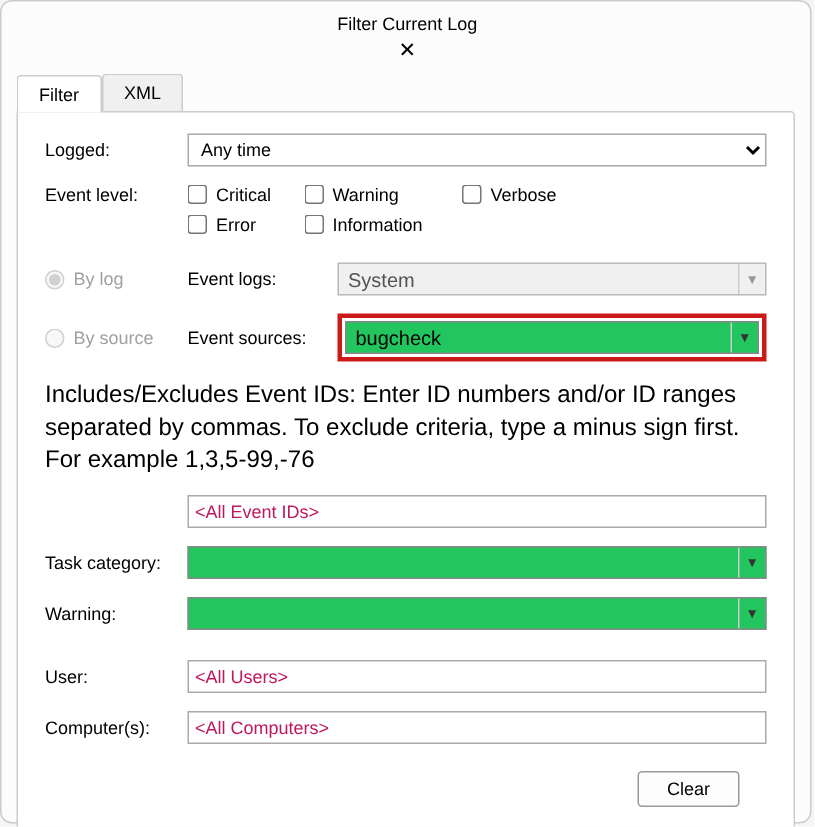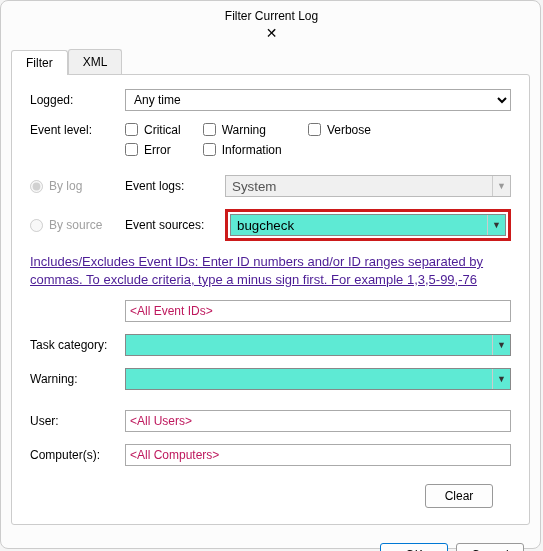--- a/index.html
+++ b/index.html
@@ -84,21 +84,21 @@
   background: #fff;
 }
 select.disabled, .combo.disabled {
   background: #f0f0f0;
   color: #666;
 }
 .combo {
   display: flex;
   border: 1px solid #888;
   height: 22px;
-  background: #5eead4;
+  background: #22c55e;
 }
 .combo.disabled { border-color: #bbb; }
 .combo input {
   border: none;
   flex: 1;
   padding: 1px 6px;
   background: transparent;
   outline: none;
 }
 .combo .caret {
@@ -135,25 +135,24 @@
   gap: 6px;
   width: 95px;
   color: #a0a0a0;
 }
 .radio-label input { width: 13px; height: 13px; }
 .highlight {
   border: 3px solid #cc1a1a;
   padding: 2px;
 }
 .desc {
-  font-size: 13px;
-  color: #4c1d95;
+  font-size: 16px;
+  color: #000000;
   line-height: 1.35;
   margin: 6px 0 12px 0;
-  text-decoration: underline;
 }
 .sep { height: 8px; }
 .footer-inner {
   display: flex;
   justify-content: flex-end;
   padding: 6px 18px 2px 0;
 }
 .btn {
   min-width: 68px;
   height: 24px;

